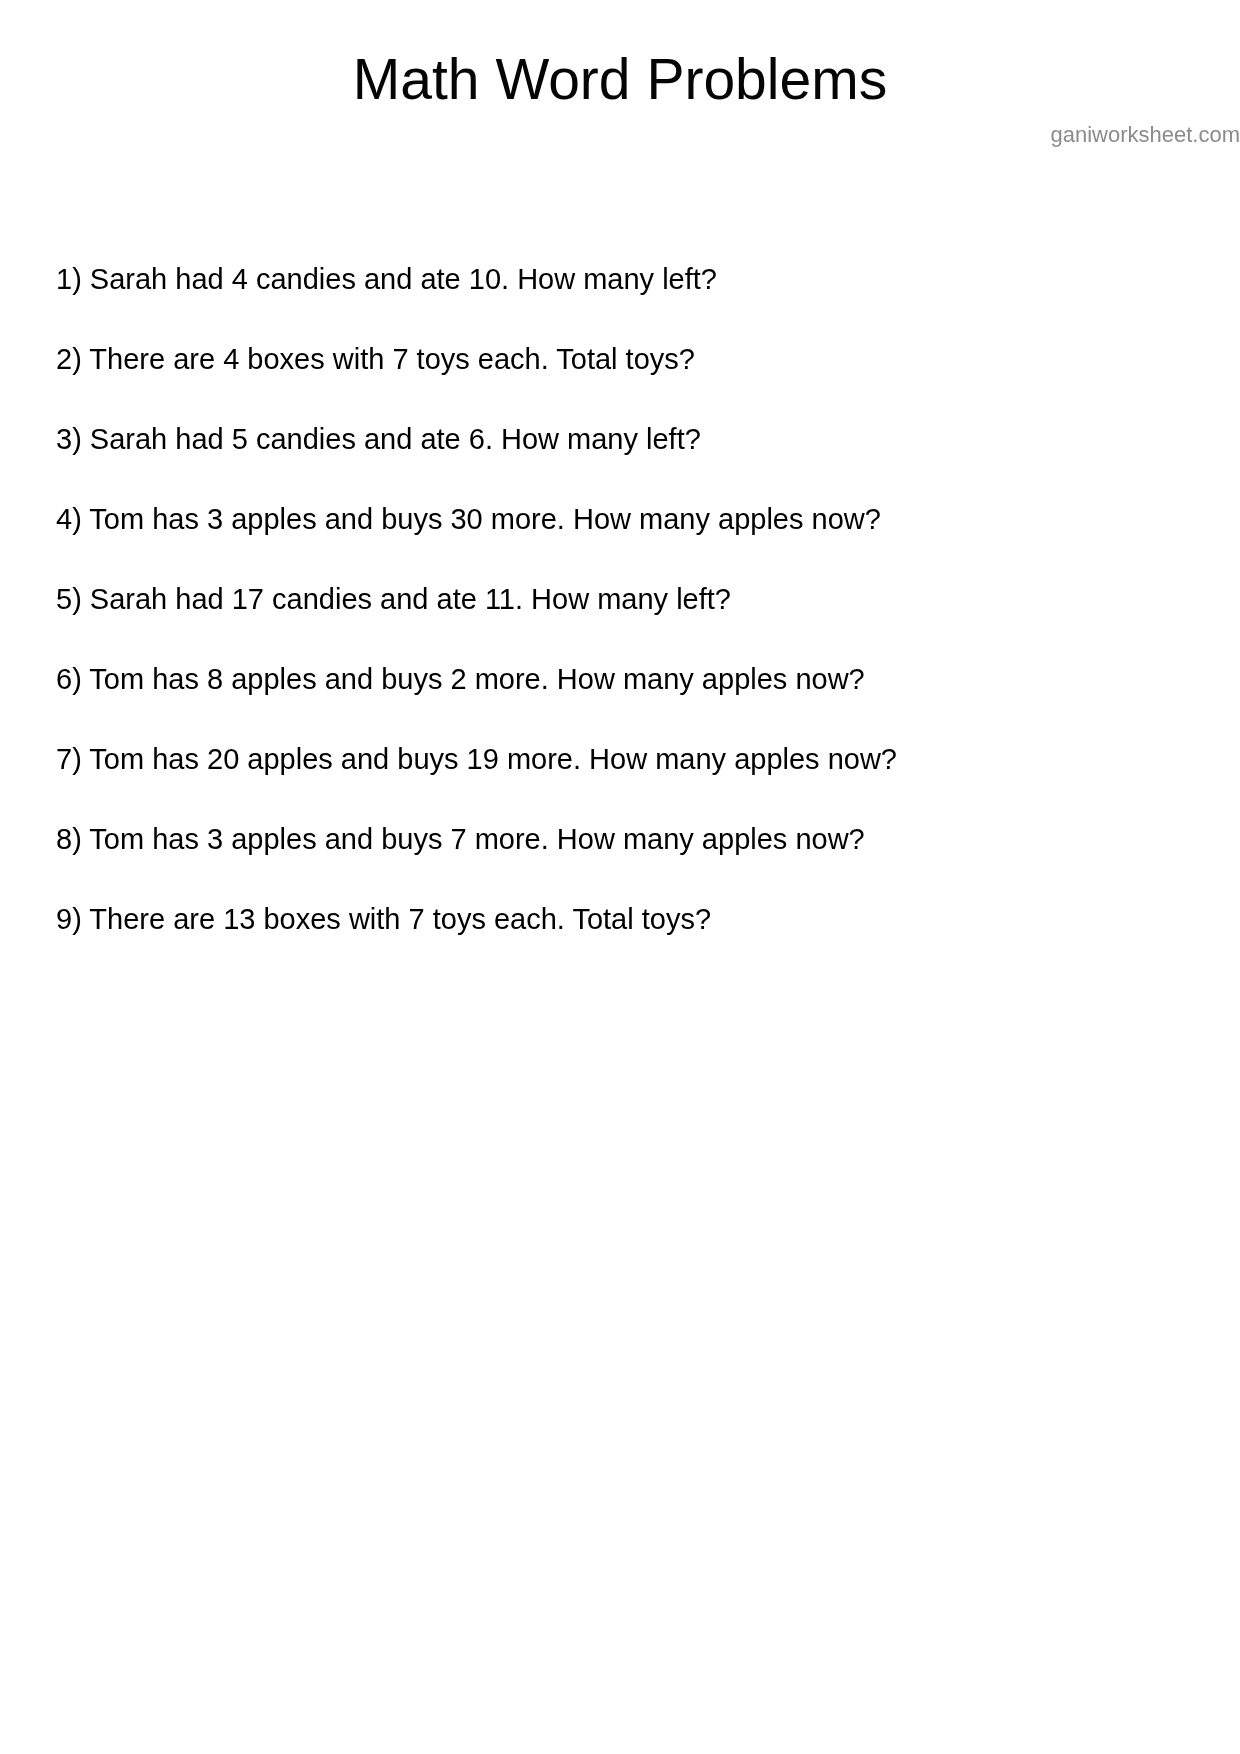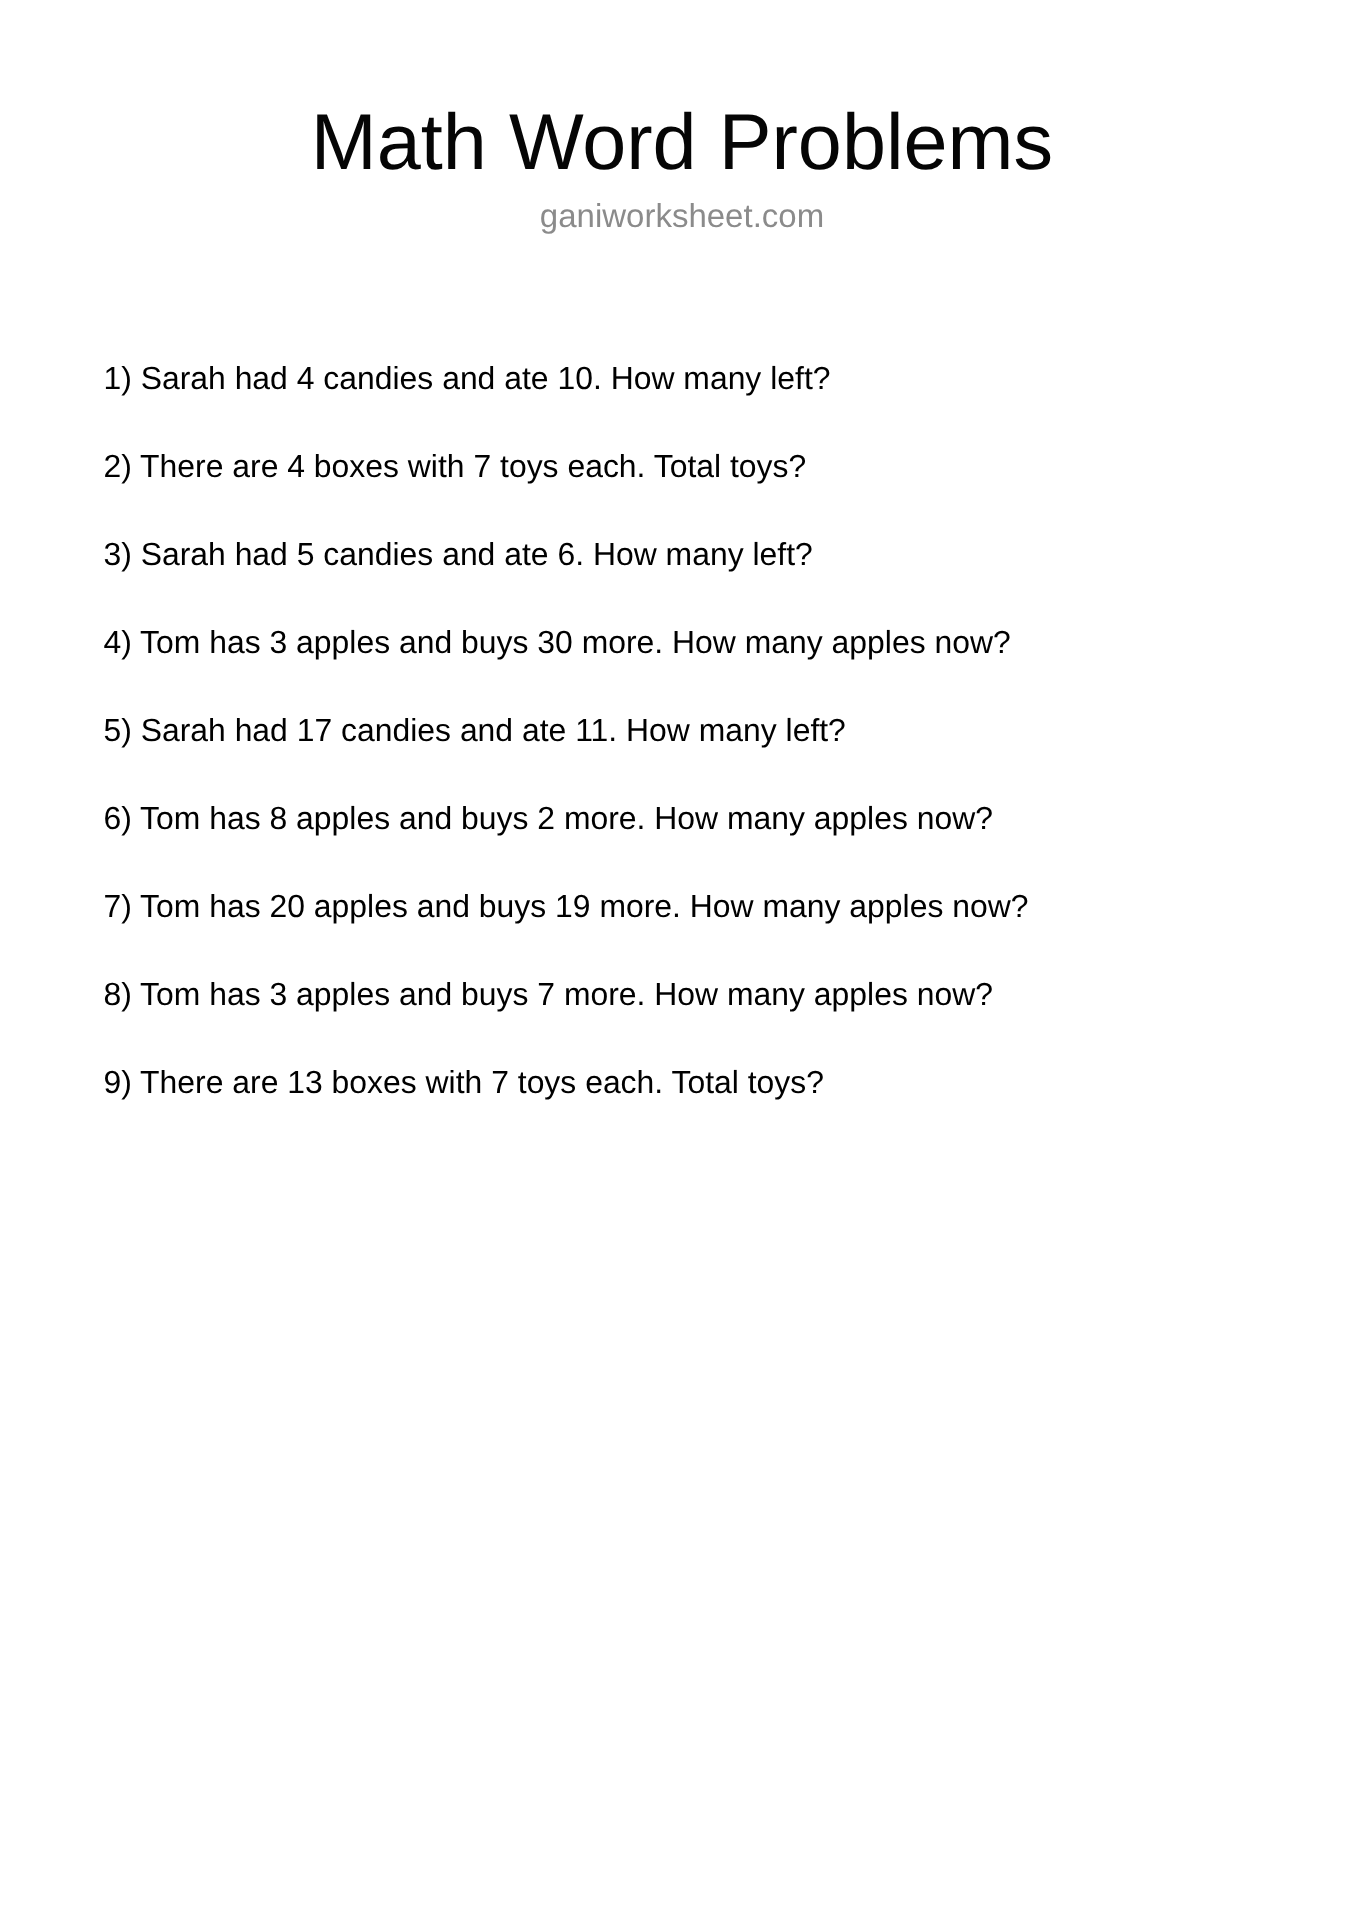--- a/index.html
+++ b/index.html
@@ -14,39 +14,39 @@
     color: #000000;
     overflow: hidden;
   }
   .page {
     width: 1240px;
     height: 1754px;
     background: #ffffff;
     box-sizing: border-box;
   }
   .title {
-    padding-top: 94px;
+    padding-top: 51px;
     text-align: center;
-    font-size: 72px;
+    font-size: 57px;
     font-weight: 400;
     line-height: 1;
     color: #050505;
     letter-spacing: 0px;
   }
   .subtitle {
     margin-top: 16px;
-    text-align: center;
-    font-size: 30px;
+    text-align: right;
+    font-size: 22px;
     font-weight: 400;
     line-height: 1;
     color: #8b8b8b;
   }
   .problems {
     margin-top: 116px;
-    padding-left: 94px;
+    padding-left: 56px;
     padding-right: 40px;
   }
   .problem {
     font-size: 29px;
     line-height: 34px;
     margin-bottom: 46px;
     white-space: nowrap;
     color: #000000;
   }
   .problem .num {

